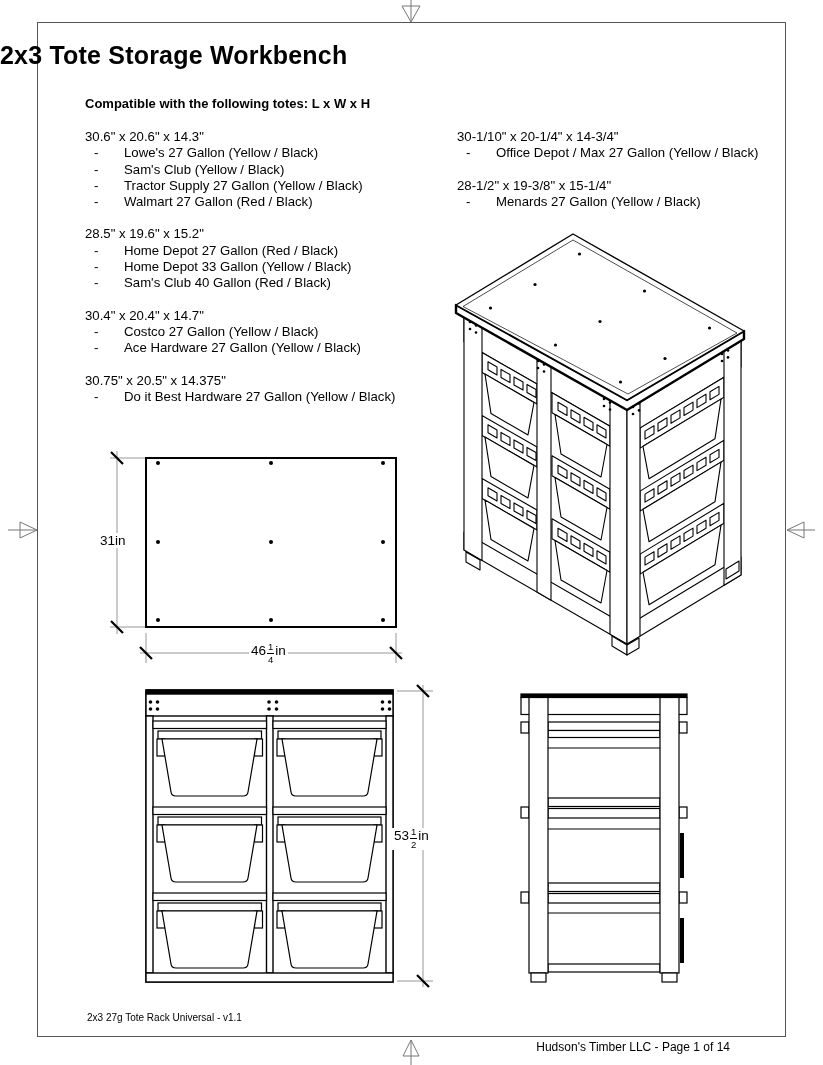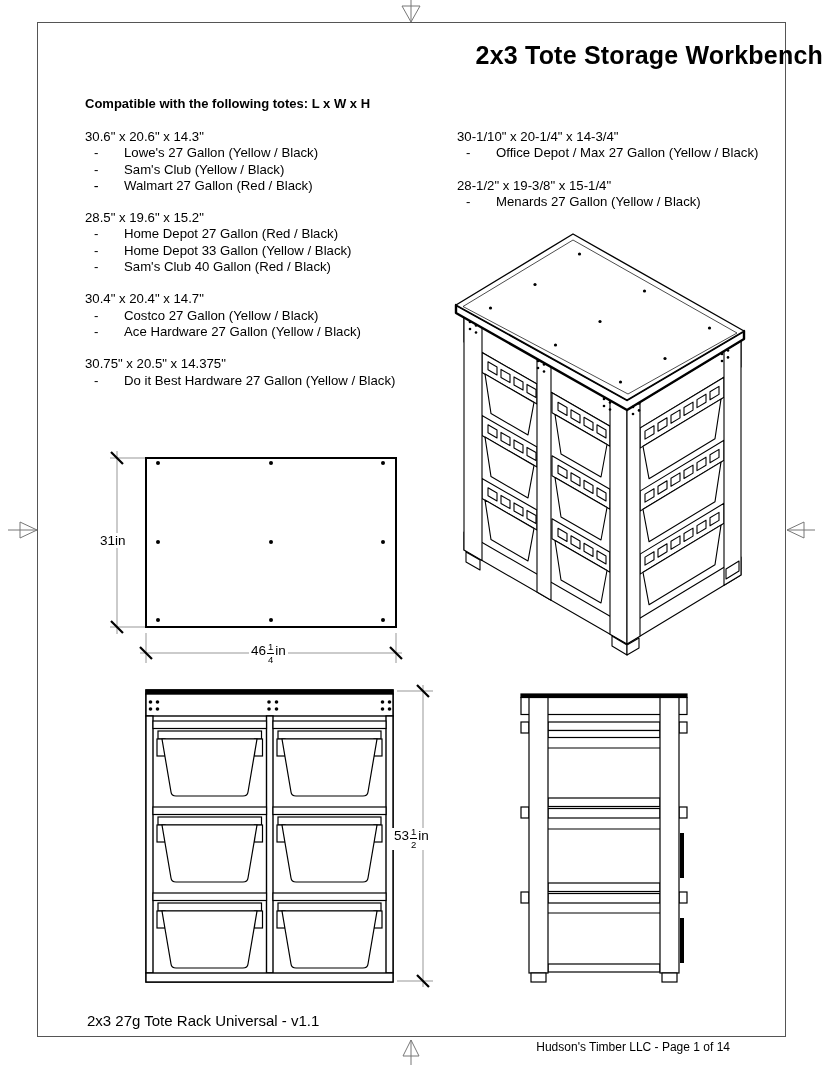--- a/index.html
+++ b/index.html
@@ -1,34 +1,34 @@
 <!DOCTYPE html>
 <html><head>
 <meta charset="utf-8">
 <style>
   html,body{margin:0;padding:0;background:#fff;}
   .page{position:relative;width:823px;height:1065px;background:#fff;color:#000;
         font-family:"Liberation Sans",sans-serif;overflow:hidden;}
   .border-rect{position:absolute;left:37px;top:22px;width:749px;height:1015px;
         border:1px solid #555;box-sizing:border-box;}
-  .title{position:absolute;top:41px;left:0;width:100%;text-align:right;
+  .title{position:absolute;top:41px;left:0;width:100%;text-align:left;
         font-size:25px;font-weight:bold;letter-spacing:.2px;}
   .compat-heading{position:absolute;left:85px;top:96px;font-size:13px;font-weight:bold;}
   .textcol{position:absolute;font-size:13.2px;line-height:16.3px;white-space:nowrap;}
   .grp{margin-bottom:16px;}
   .size{}
   .it{position:relative;padding-left:39px;}
   .dash{position:absolute;left:9px;}
   .dimlabel{position:absolute;display:flex;font-size:13.5px;
         background:#fff;padding:0 2px;white-space:nowrap;}
   .frac{display:inline-flex;flex-direction:column;align-items:center;font-size:9.5px;
         line-height:1;margin:0 1px;transform:translateY(-1px);}
   .frac .num{border-bottom:1px solid #000;padding:0 1px 1px;}
   .frac .den{padding-top:1px;}
-  .footer-left{position:absolute;left:87px;top:1012px;font-size:15px;}
+  .footer-left{position:absolute;left:87px;top:1012px;font-size:10px;}
   .footer-right{position:absolute;right:93px;top:1012px;font-size:12px;margin-top:28px;}
   svg.draw{position:absolute;left:0;top:0;}
 </style>
 </head>
 <body>
 
 <div class="page">
 
   <div class="border-rect"></div>
 
@@ -314,21 +314,21 @@
 
   <div class="title">2x3 Tote Storage Workbench</div>
 
   <div class="compat-heading">Compatible with the following totes: L x W x H</div>
 
   <div class="textcol" style="left:85px;top:129px">
     <div class="grp">
       <div class="size">30.6" x 20.6" x 14.3"</div>
       <div class="it"><span class="dash">-</span><span>Lowe's 27 Gallon (Yellow / Black)</span></div>
       <div class="it"><span class="dash">-</span><span>Sam's Club (Yellow / Black)</span></div>
-      <div class="it"><span class="dash">-</span></div>
+      <div class="it"><span class="dash">-</span><span>Tractor Supply 27 Gallon (Yellow / Black)</span></div>
       <div class="it"><span class="dash">-</span><span>Walmart 27 Gallon (Red / Black)</span></div>
     </div>
     <div class="grp">
       <div class="size">28.5" x 19.6" x 15.2"</div>
       <div class="it"><span class="dash">-</span><span>Home Depot 27 Gallon (Red / Black)</span></div>
       <div class="it"><span class="dash">-</span><span>Home Depot 33 Gallon (Yellow / Black)</span></div>
       <div class="it"><span class="dash">-</span><span>Sam's Club 40 Gallon (Red / Black)</span></div>
     </div>
     <div class="grp">
       <div class="size">30.4" x 20.4" x 14.7"</div>

